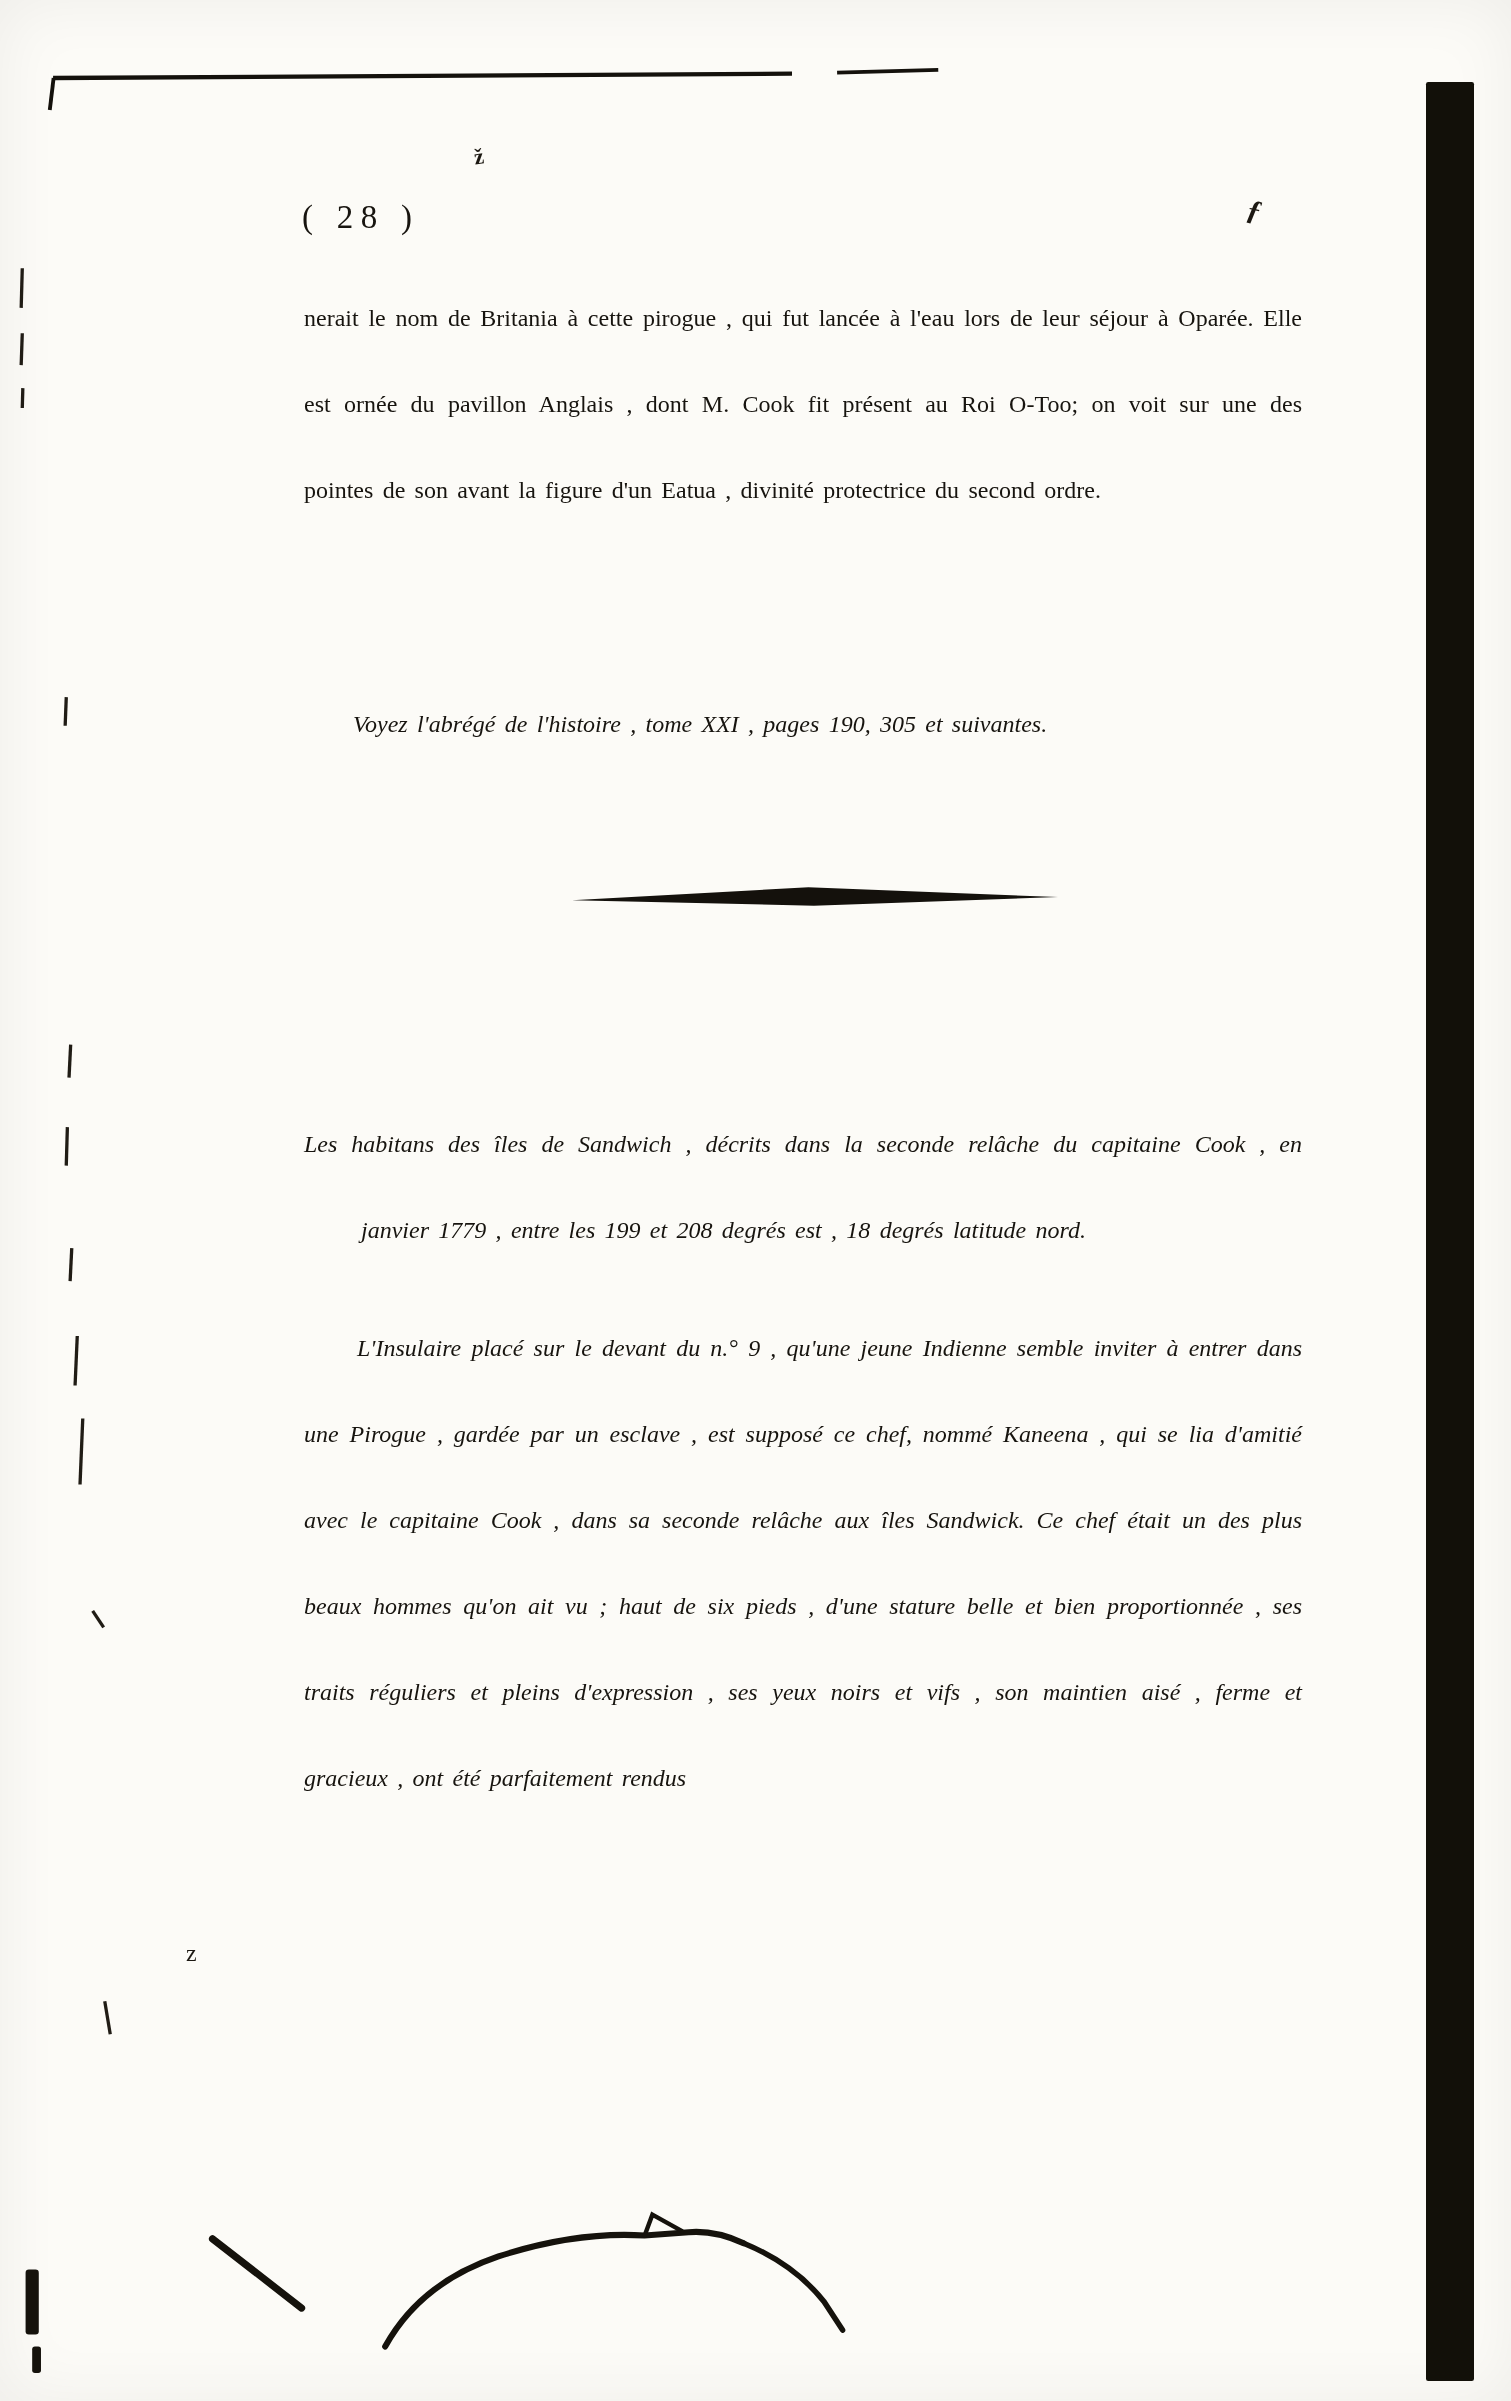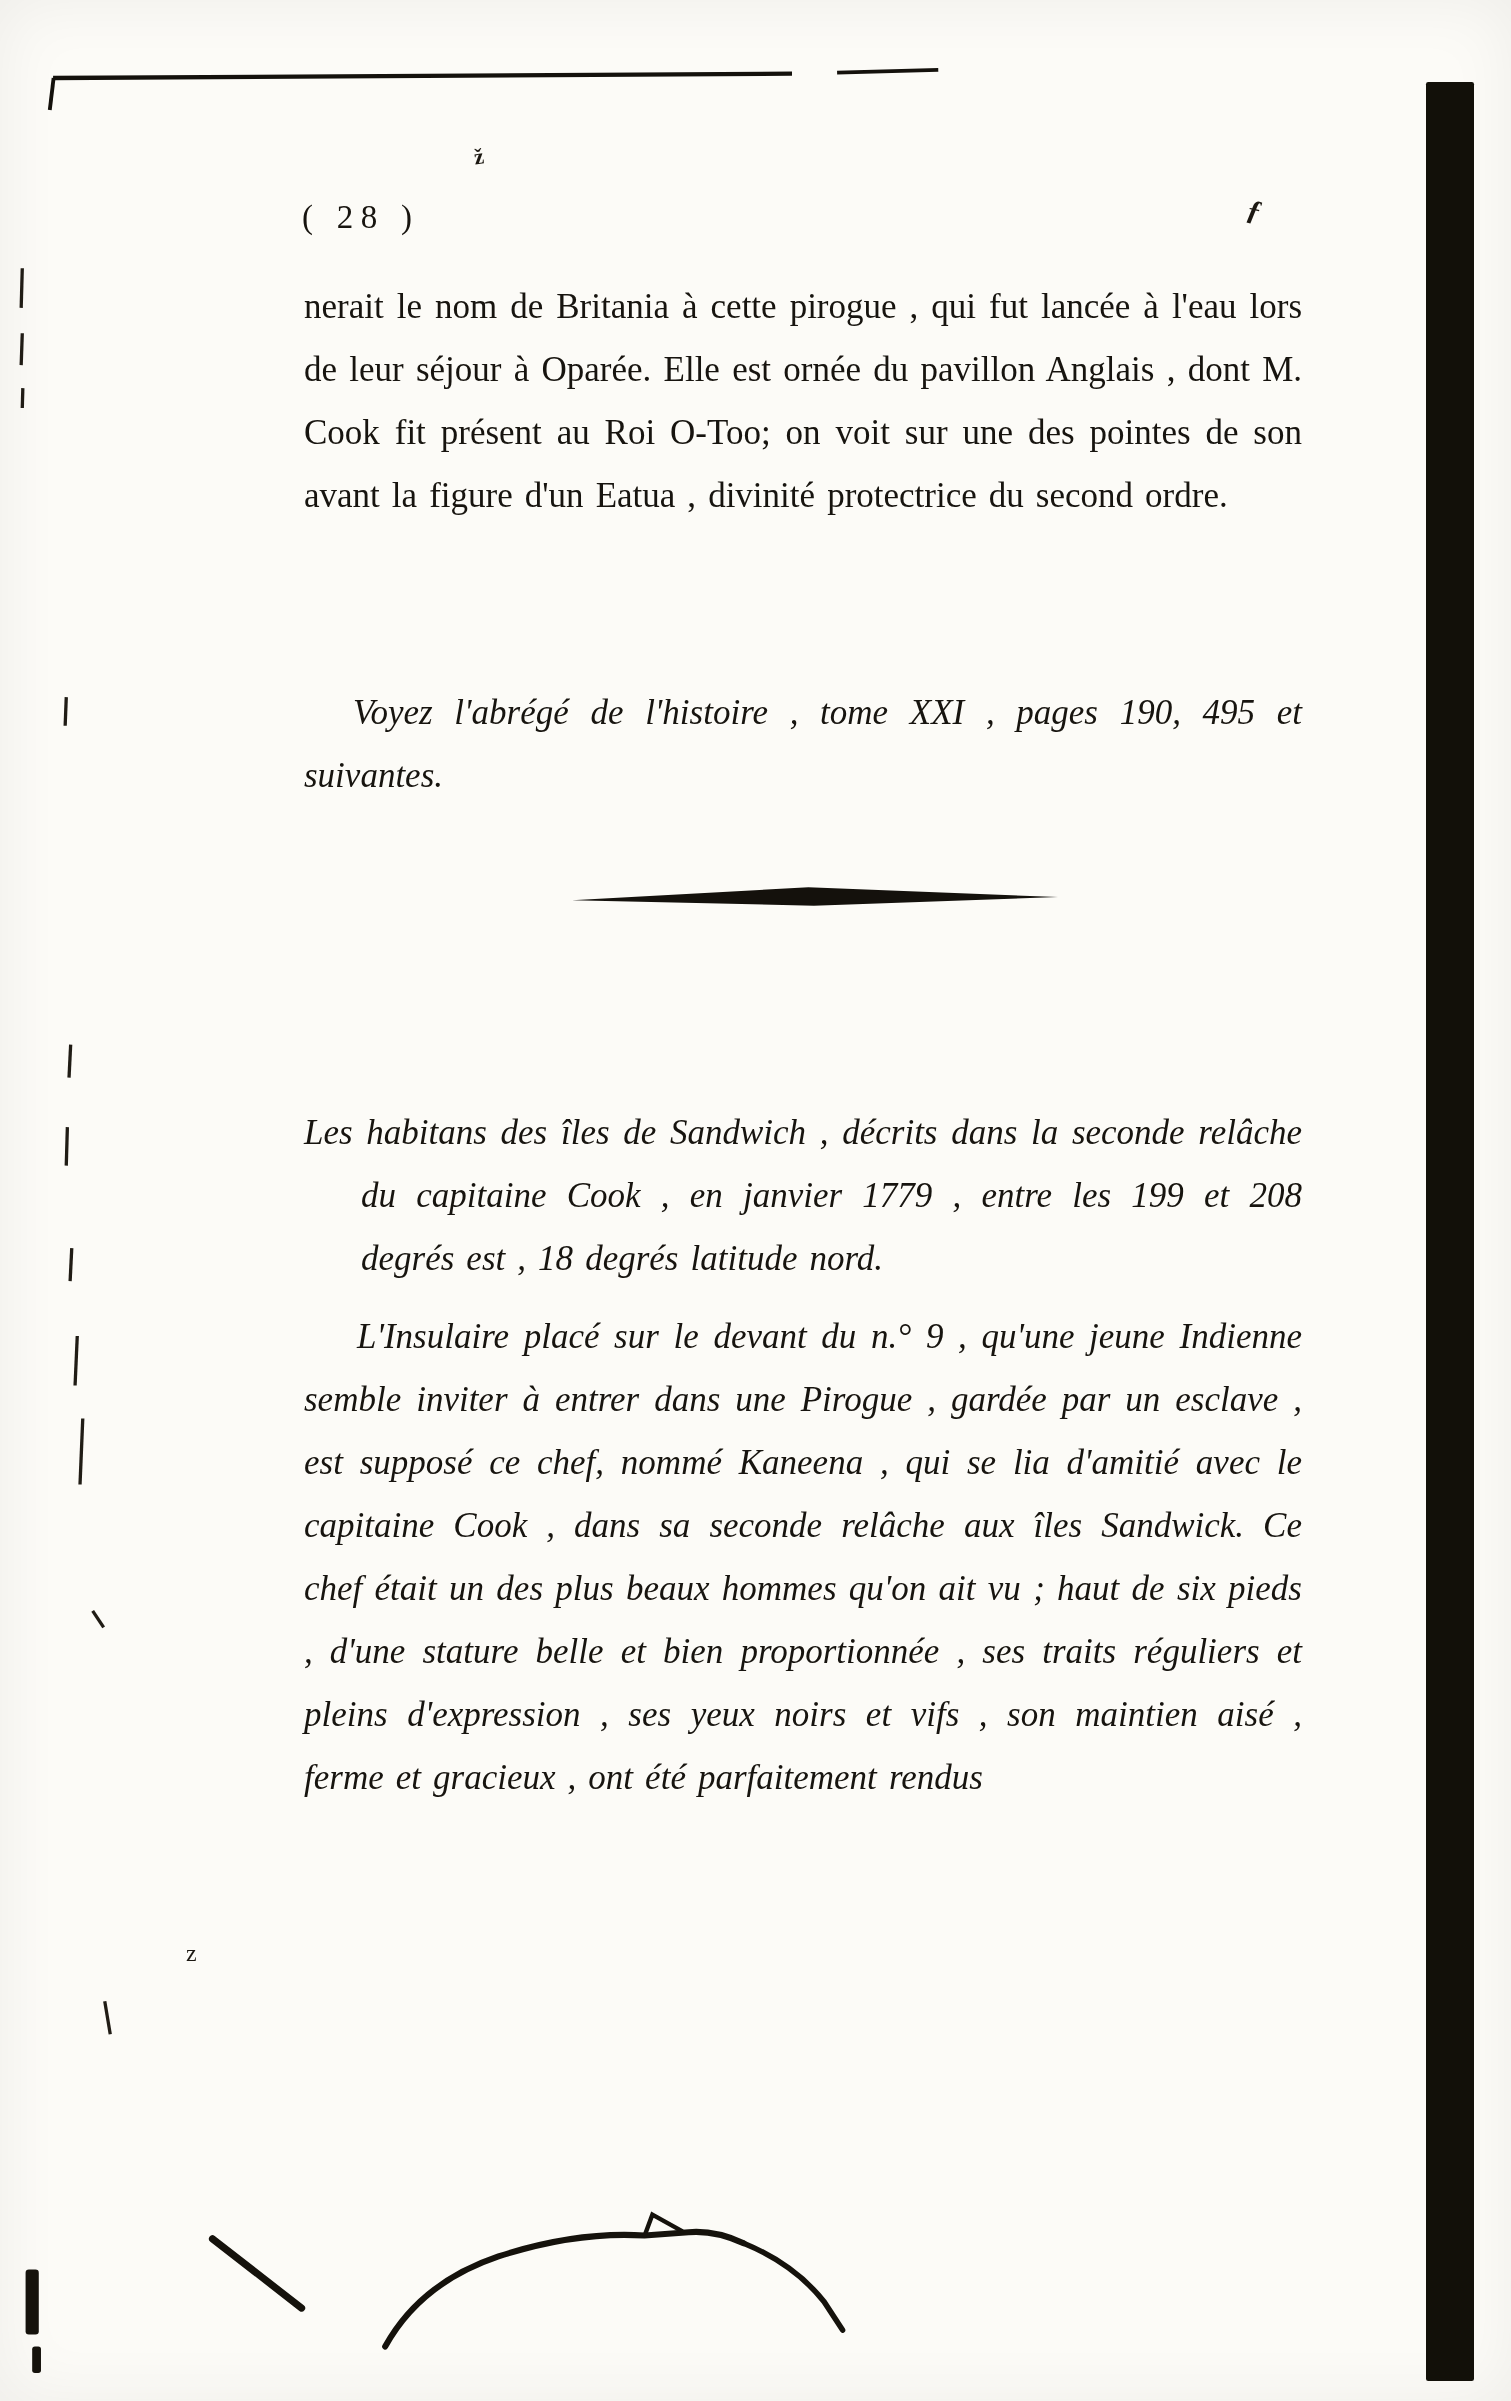--- a/index.html
+++ b/index.html
@@ -33,22 +33,22 @@
     left: 302px; width: 995px; top: 199px;
     text-align: left;
     font-size: 33px;
     letter-spacing: 7.7px;
   }
   .text-col {
     position: absolute;
     left: 304px; width: 998px;
   }
   .para {
-    font-size: 35px;
-    line-height: 63px;
+    font-size: 24px;
+    line-height: 86px;
     text-align: justify;
     word-spacing: 3.3px;
   }
   .p-cont   { top: 275px; }
   .p-note   { top: 681px; font-style: italic; text-indent: 49px; }
   .p-sum    { top: 1101px; font-style: italic; padding-left: 57px; text-indent: -57px; }
   .p-body   { top: 1305px; text-indent: 53px; font-style: italic; }
   .divider {
     position: absolute;
     left: 572px; top: 884px;
@@ -108,21 +108,21 @@
       <path d="M 386 4072 L 548 4198" stroke-width="13"></path>
     </g>
   </svg>
 
   <div class="gutter-bar"></div>
 
   <div class="page-number">( 28 )</div>
 
   <p class="text-col para p-cont">nerait le nom de Britania à cette pirogue , qui fut lancée à l'eau lors de leur séjour à Oparée. Elle est ornée du pavillon Anglais , dont M. Cook fit présent au Roi O-Too; on voit sur une des pointes de son avant la figure d'un Eatua , divinité protectrice du second ordre.</p>
 
-  <p class="text-col para p-note">Voyez l'abrégé de l'histoire , tome XXI , pages 190, 495 et suivantes.</p>
+  <p class="text-col para p-note">Voyez l'abrégé de l'histoire , tome XXI , pages 190, 305 et suivantes.</p>
 
   <svg class="divider" viewBox="0 0 884 46" preserveAspectRatio="none">
     <polygon points="0,30 430,6 884,24 440,40" fill="#14110c"></polygon>
   </svg>
 
 
   <p class="text-col para p-sum">Les habitans des îles de Sandwich , décrits dans la seconde relâche du capitaine Cook , en janvier 1779 , entre les 199 et 208 degrés est , 18 degrés latitude nord.</p>
 
   <p class="text-col para p-body">L'Insulaire placé sur le devant du n.° 9 , qu'une jeune Indienne semble inviter à entrer dans une Pirogue , gardée par un esclave , est supposé ce chef, nommé Kaneena , qui se lia d'amitié avec le capitaine Cook , dans sa seconde relâche aux îles Sandwick. Ce chef était un des plus beaux hommes qu'on ait vu ; haut de six pieds , d'une stature belle et bien proportionnée , ses traits réguliers et pleins d'expression , ses yeux noirs et vifs , son maintien aisé , ferme et gracieux , ont été parfaitement rendus</p>
 

